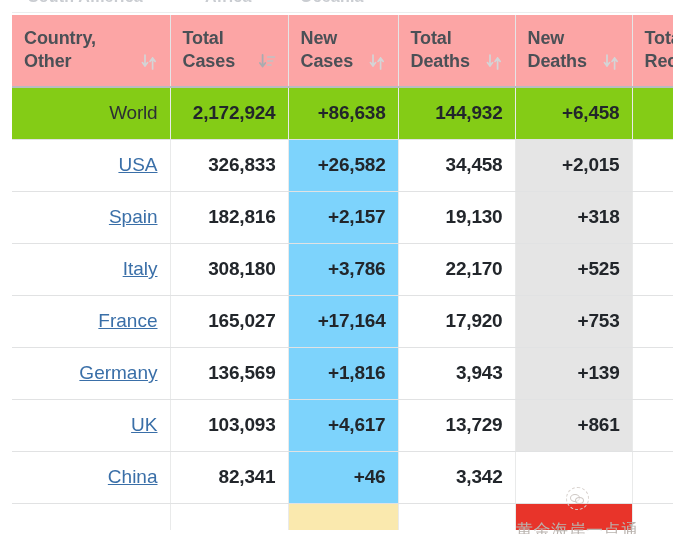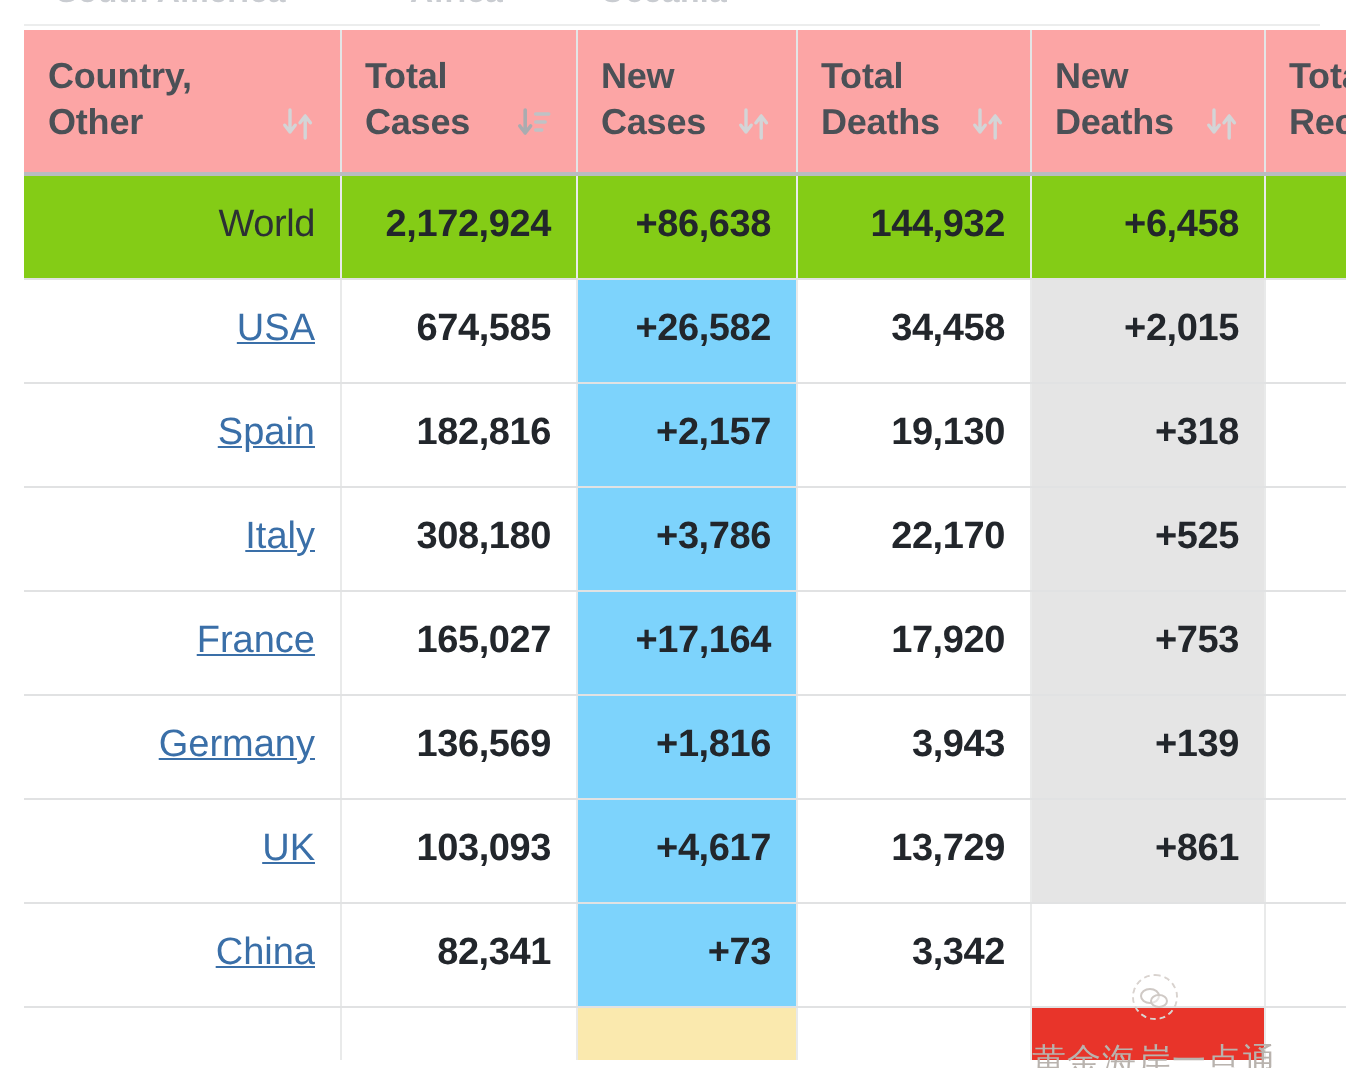--- a/index.html
+++ b/index.html
@@ -297,21 +297,21 @@
         <td class="country">World</td>
         <td>2,172,924</td>
         <td>+86,638</td>
         <td>144,932</td>
         <td>+6,458</td>
         <td></td>
       </tr>
 
       <tr>
         <td class="country"><a href="#">USA</a></td>
-        <td>674,585</td>
+        <td>326,833</td>
         <td class="hl-yellow">+26,582</td>
         <td>34,458</td>
         <td class="hl-red">+2,015</td>
         <td></td>
       </tr>
 
       <tr>
         <td class="country"><a href="#">Spain</a></td>
         <td>182,816</td>
         <td class="hl-yellow">+2,157</td>
@@ -352,21 +352,21 @@
         <td>103,093</td>
         <td class="hl-yellow">+4,617</td>
         <td>13,729</td>
         <td class="hl-red">+861</td>
         <td></td>
       </tr>
 
       <tr>
         <td class="country"><a href="#">China</a></td>
         <td>82,341</td>
-        <td class="hl-yellow">+73</td>
+        <td class="hl-yellow">+46</td>
         <td>3,342</td>
         <td></td>
         <td></td>
       </tr>
 
       <tr class="sliver">
         <td class="country"></td>
         <td></td>
         <td class="hl-yellow"></td>
         <td></td>

